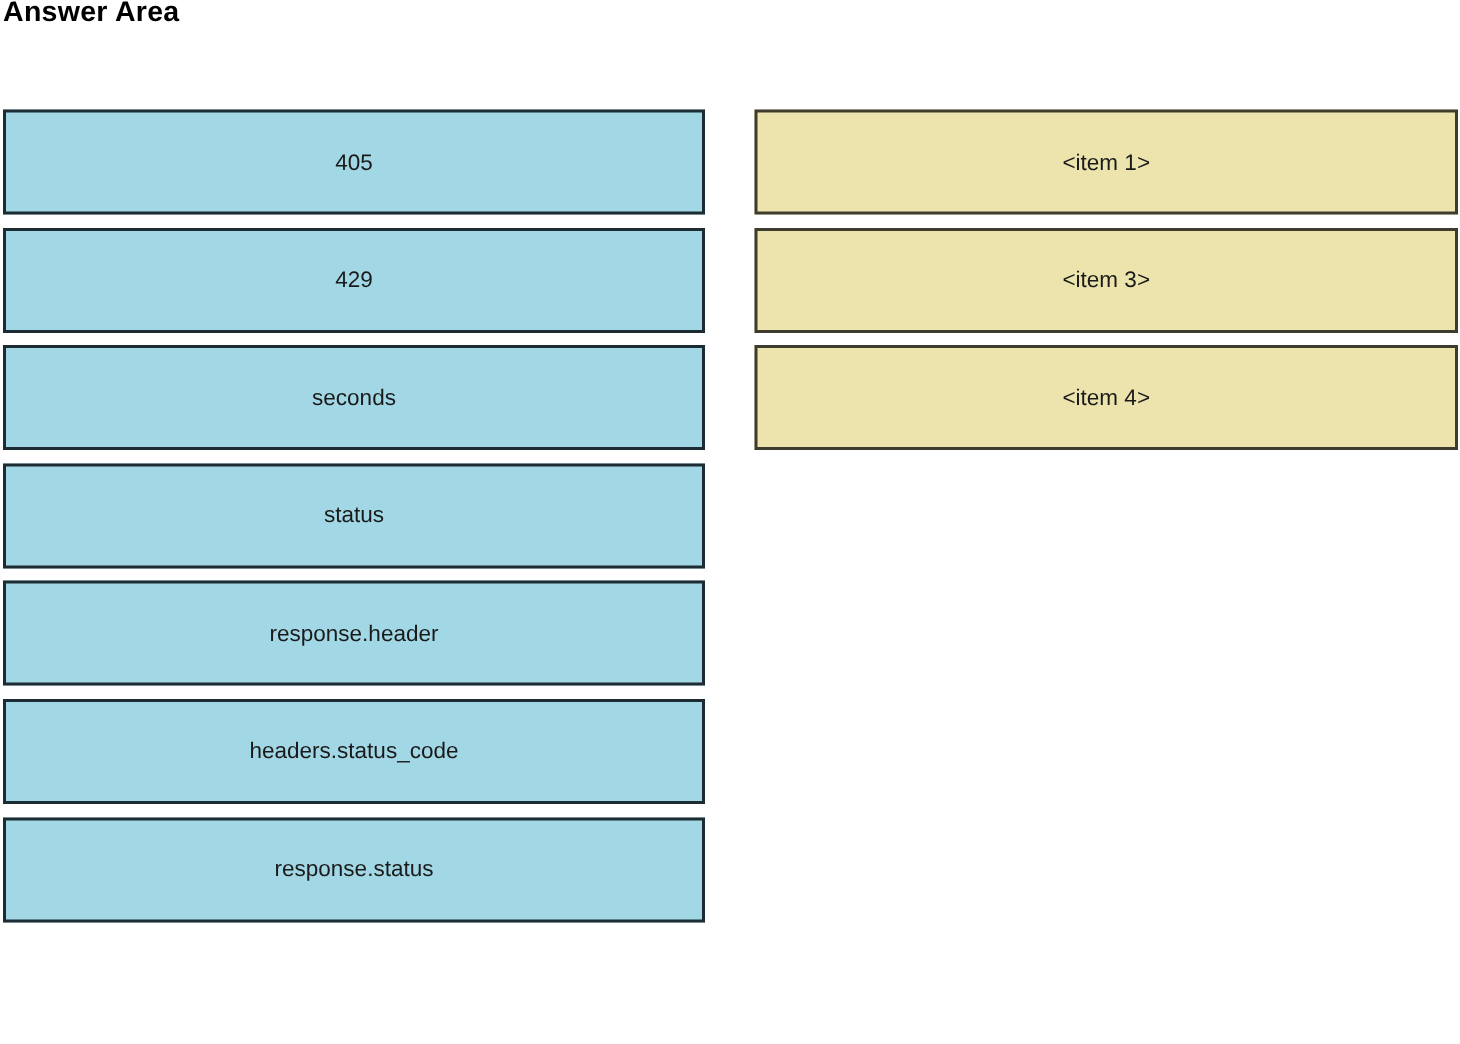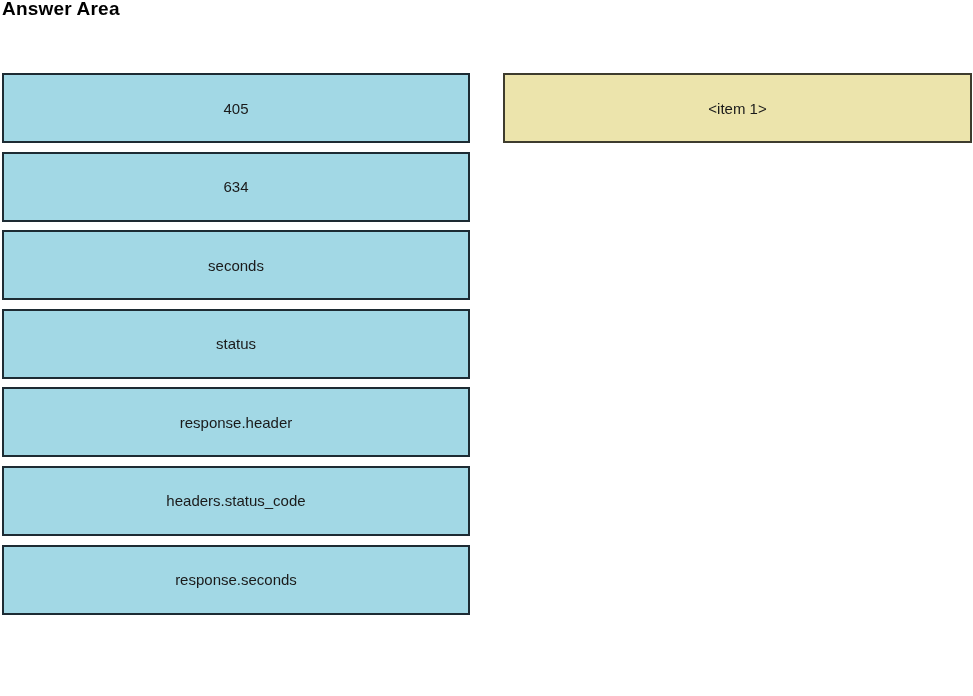--- a/index.html
+++ b/index.html
@@ -54,25 +54,27 @@
 </style>
 </head>
 <body>
 
 <div class="page">
 
   <div class="title">Answer Area</div>
 
   <div class="col col-left">
     <div class="box token">405</div>
-    <div class="box token">634</div>
+    <div class="box token">429</div>
     <div class="box token">seconds</div>
     <div class="box token">status</div>
     <div class="box token">response.header</div>
     <div class="box token">headers.status_code</div>
-    <div class="box token">response.seconds</div>
+    <div class="box token">response.status</div>
   </div>
 
   <div class="col col-right">
     <div class="box target">&lt;item 1&gt;</div>
+    <div class="box target">&lt;item 3&gt;</div>
+    <div class="box target">&lt;item 4&gt;</div>
   </div>
 
 </div>
 
 </body></html>

